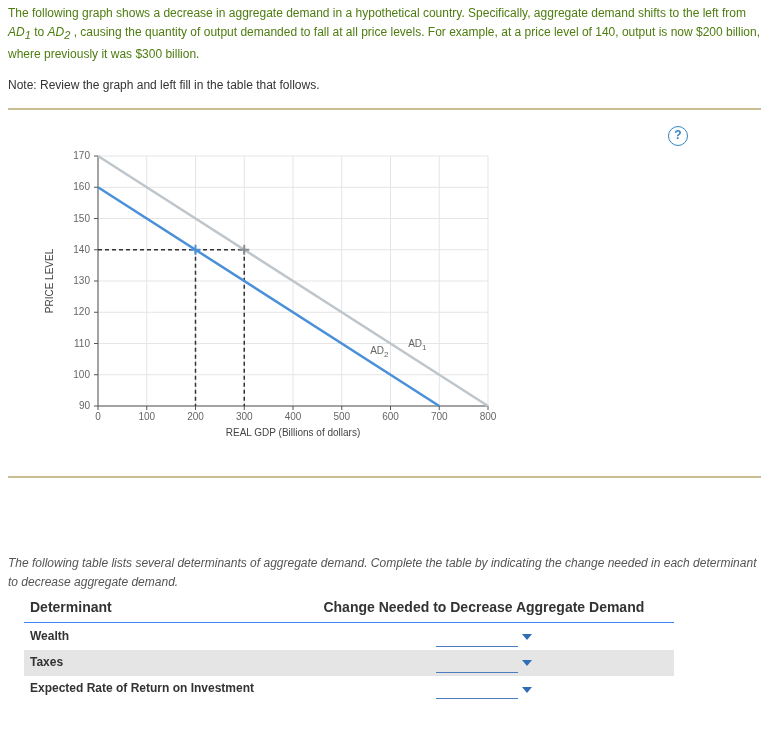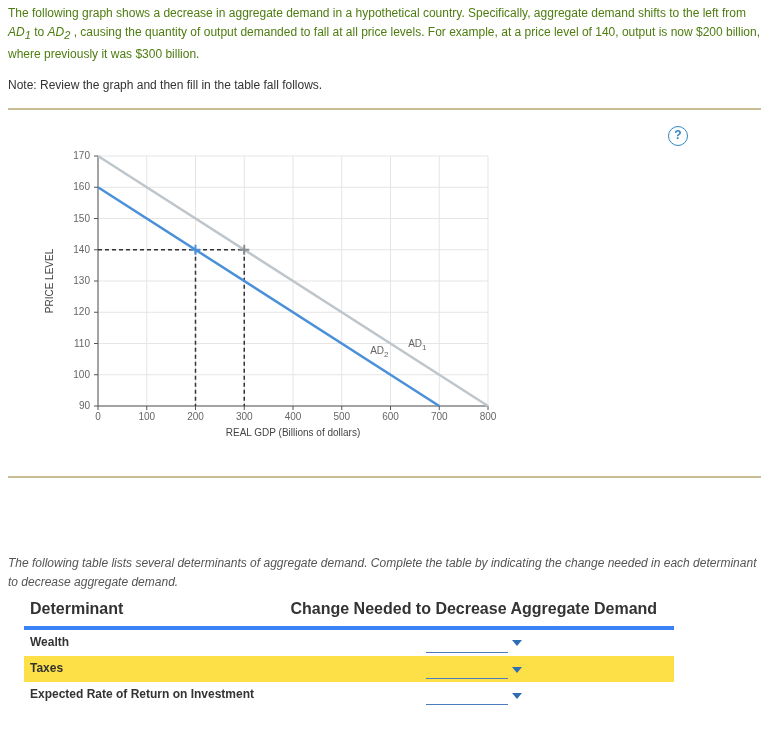--- a/index.html
+++ b/index.html
@@ -34,24 +34,24 @@
   .grid { stroke:#e5e5e5; stroke-width:1; }
   .tick-lbl { font-size:10px; fill:#666; font-family:Arial; }
   .axis-lbl { font-size:10px; fill:#444; font-family:Arial; }
   .ad-line { stroke-width:2.5; fill:none; }
   .dash { stroke:#333; stroke-width:1.5; stroke-dasharray:4 3; fill:none; }
   .curve-lbl { font-size:10px; fill:#666; font-family:Arial; }
   .curve-sub { font-size:8px; }
   .question-txt { font-style: italic; color:#555; }
   .question-txt b { font-weight:normal; font-style:italic; }
   .tbl { border-collapse: collapse; width: 650px; margin-left: 16px; }
-  .tbl th { text-align: left; font-weight: bold; font-size: 16px; padding: 4px 6px; border-bottom: 4px solid #3b82f6; }
+  .tbl th { text-align: left; font-weight: bold; font-size: 14px; padding: 4px 6px; border-bottom: 1px solid #3b82f6; }
   .tbl th.center { text-align: center; }
   .tbl td { padding: 3px 6px; font-size: 12px; font-weight: bold; margin-left: 44px; }
-  .tbl tr.alt td { background: #fde047; }
+  .tbl tr.alt td { background: #e5e5e5; }
   .dd {
     display:inline-block; width:80px; border-bottom:1px solid #4a7cbf;
     text-align:right; padding-right:2px; vertical-align: bottom;
   }
   .dd-arrow {
     display:inline-block; width:0; height:0;
     border-left:5px solid transparent; border-right:5px solid transparent;
     border-top:6px solid #2f6db5; margin-left:4px; vertical-align: middle;
   }
 </style>
@@ -60,21 +60,21 @@
 
 <div class="intro">
   <span>The following graph shows a decrease in aggregate demand in a hypothetical country. Specifically, aggregate demand shifts to the left from </span>
   <em><span>AD</span><span class="sub">1</span></em>
   <span> to </span>
   <em><span>AD</span><span class="sub">2</span></em>
   <span>, causing the quantity of output demanded to fall at all price levels. For example, at a price level of 140, output is now $200 billion, where previously it was $300 billion.</span>
 </div>
 
 <p class="note">
-  <b>Note:</b><span> Review the graph and then fill in the table fall follows.</span>
+  <b>Note:</b><span> Review the graph and left fill in the table that follows.</span>
 </p>
 
 <hr class="section-sep">
 
 <div class="graph-wrap">
   <div class="help-icon">?</div>
   <svg id="chart-svg" width="520" height="330">
       <line x1="90" x2="90" y1="30" y2="280" class="grid"></line>
       <line x1="138.75" x2="138.75" y1="30" y2="280" class="grid"></line>
       <line x1="187.5" x2="187.5" y1="30" y2="280" class="grid"></line>

